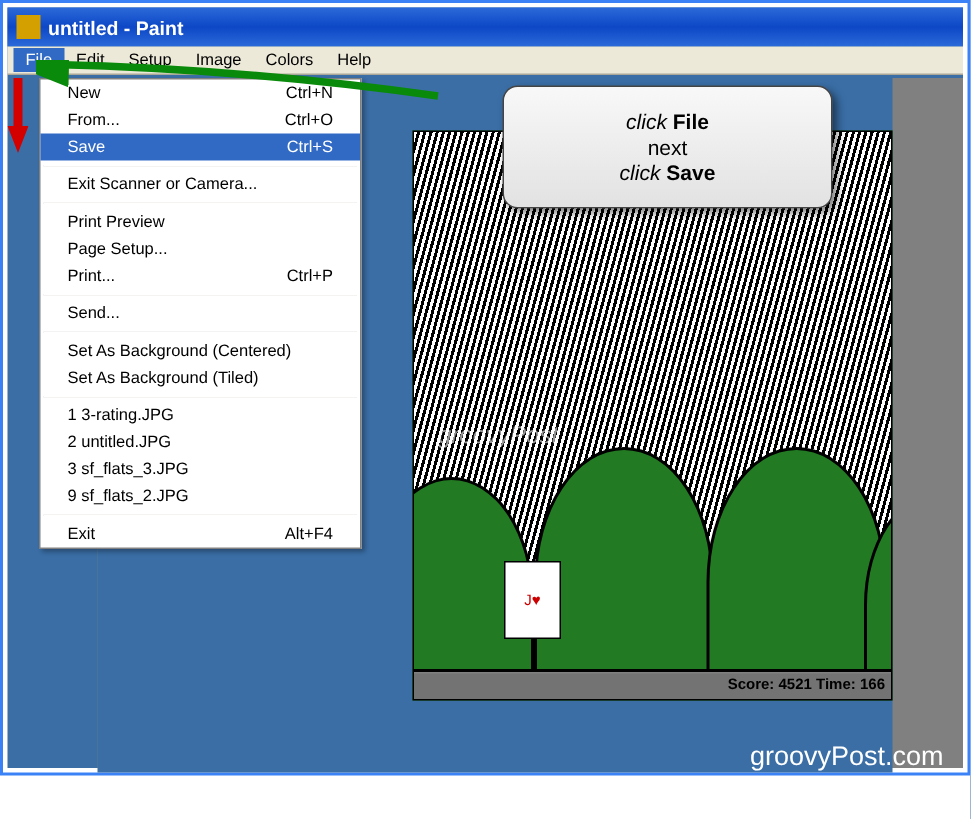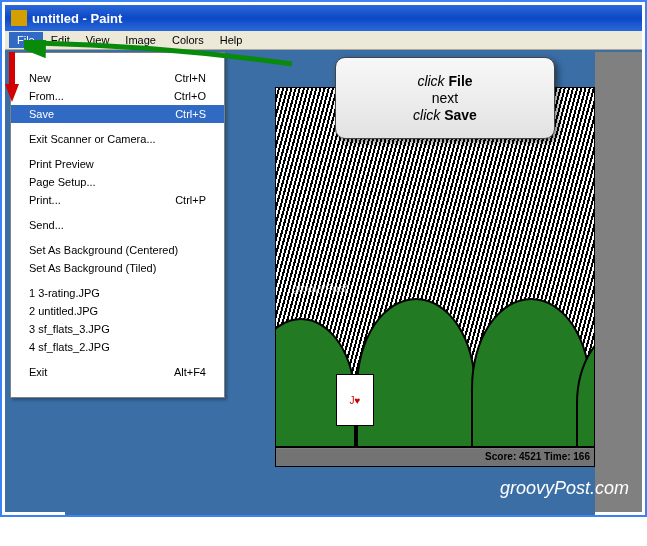--- a/index.html
+++ b/index.html
@@ -4,21 +4,21 @@
 <style>
 * { box-sizing: border-box; margin: 0; padding: 0; }
 body { font-family: Tahoma, Arial, sans-serif; font-size: 11px; background: #fff; }
 .frame { width: 647px; height: 517px; border: 2px solid #3b82f6; position: relative; overflow: hidden; background: #fff; }
 .window { position: absolute; left: 3px; top: 3px; right: 3px; bottom: 3px; background: #3a6ea5; }
 .titlebar { height: 26px; background: linear-gradient(to bottom, #2b6ad9 0%, #0d47c6 50%, #2b6ad9 100%); color: #fff; display: flex; align-items: center; padding-left: 6px; font-size: 13px; font-weight: bold; }
 .titlebar .icon { width: 16px; height: 16px; margin-right: 5px; background: #d4a000; }
 .menubar { height: 19px; background: #ece9d8; display: flex; align-items: center; padding-left: 4px; border-bottom: 1px solid #aca899; }
 .menubar .item { padding: 2px 8px; cursor: default; }
 .menubar .item.open { background: #316ac5; color: #fff; }
-.dropdown { position: absolute; left: 5px; top: 47px; width: 215px; background: #fff; border: 1px solid #808080; box-shadow: 2px 2px 3px rgba(0,0,0,.3); z-index: 10; padding: 16px 0; }
+.dropdown { position: absolute; left: 21px; top: 47px; width: 215px; background: #fff; border: 1px solid #808080; box-shadow: 2px 2px 3px rgba(0,0,0,.3); z-index: 10; padding: 0 0; }
 .mi { display: flex; justify-content: space-between; padding: 3px 18px 3px 18px; cursor: default; }
 .mi.hl { background: #316ac5; color: #fff; }
 .sep { height: 1px; background: #d4d0c8; margin: 3px 2px; border-bottom: 1px solid #fff; }
 .canvas-area { position: absolute; left: 60px; top: 47px; right: 0; bottom: 0; background: #808080; }
 .canvas { position: absolute; left: 0; top: 0; width: 530px; height: 465px; background: #3a6ea5; }
 .game { position: absolute; left: 210px; top: 35px; width: 320px; height: 380px; border: 1px solid #000; background: #227a22; overflow: hidden; }
 .game-top { height: 82%; background:
   repeating-linear-gradient(105deg, #fff 0 2px, #000 2px 4px),
   linear-gradient(#fff,#fff);
   background-blend-mode: normal;
@@ -29,36 +29,36 @@
 .a2 { left: 80px; width: 120px; height: 150px; }
 .a3 { left: 195px; width: 120px; height: 150px; }
 .a4 { left: 300px; width: 100px; height: 120px; }
 .card { position: absolute; left: 60px; bottom: 40px; width: 38px; height: 52px; background: #fff; border: 1px solid #000; display: flex; align-items: center; justify-content: center; color: #c00; font-size: 10px; }
 .statusbar { position: absolute; bottom: 0; left: 0; right: 0; height: 18px; background: #737373; border-top: 1px solid #808080; text-align: right; padding: 2px 4px; font-size: 10px; font-weight: bold; }
 .callout { position: absolute; right: 90px; top: 55px; width: 220px; padding: 14px 10px; background: linear-gradient(#f8f8f8,#e2e2e2); border: 1px solid #444; border-radius: 10px; box-shadow: 3px 3px 6px rgba(0,0,0,.5); text-align: center; font-size: 14px; z-index: 20; }
 .callout .row { margin: 1px 0; }
 .callout b { font-weight: bold; }
 .arrow-green { position: absolute; z-index: 25; left: 22px; top: 38px; width: 270px; height: 50px; pointer-events: none; }
 .arrow-red { position: absolute; z-index: 26; left: 3px; top: 50px; width: 14px; height: 50px; pointer-events: none; }
-.wm { position: absolute; z-index: 30; color: rgba(255,255,255,.6); font-size: 11px; left: 290px; top: 280px; font-style: italic; pointer-events: none; }
-.brand { position: absolute; right: 16px; bottom: 16px; color: #fff; font-size: 18px; font-style: italic; z-index: 30; }
+.wm { position: absolute; z-index: 30; color: rgba(255,255,255,.6); font-size: 16px; left: 290px; top: 280px; font-style: italic; pointer-events: none; }
+.brand { position: absolute; right: 16px; bottom: 0; color: #fff; font-size: 18px; z-index: 30; }
 </style>
 </head>
 <body>
 
 <div class="frame">
  <div class="window">
   <div class="titlebar">
     <span class="icon"></span>
     <span>untitled - Paint</span>
   </div>
   <div class="menubar">
     <div class="item open">File</div>
     <div class="item">Edit</div>
-    <div class="item">View</div>
+    <div class="item">Setup</div>
     <div class="item">Image</div>
     <div class="item">Colors</div>
     <div class="item">Help</div>
   </div>
 
   <div class="canvas-area">
     <div class="canvas">
       <div class="game">
         <div class="game-top"></div>
         <div class="game-arches">
@@ -116,21 +116,21 @@
     <div class="mi">
           <span>1 3-rating.JPG</span>
         </div>
     <div class="mi">
           <span>2 untitled.JPG</span>
         </div>
     <div class="mi">
           <span>3 sf_flats_3.JPG</span>
         </div>
     <div class="mi">
-          <span>4 sf_flats_2.JPG</span>
+          <span>9 sf_flats_2.JPG</span>
         </div>
     <div class="sep"></div>
     <div class="mi">
           <span>Exit</span>
           <span>Alt+F4</span>
         </div>
   </div>
  </div>
 
  <div class="callout">

